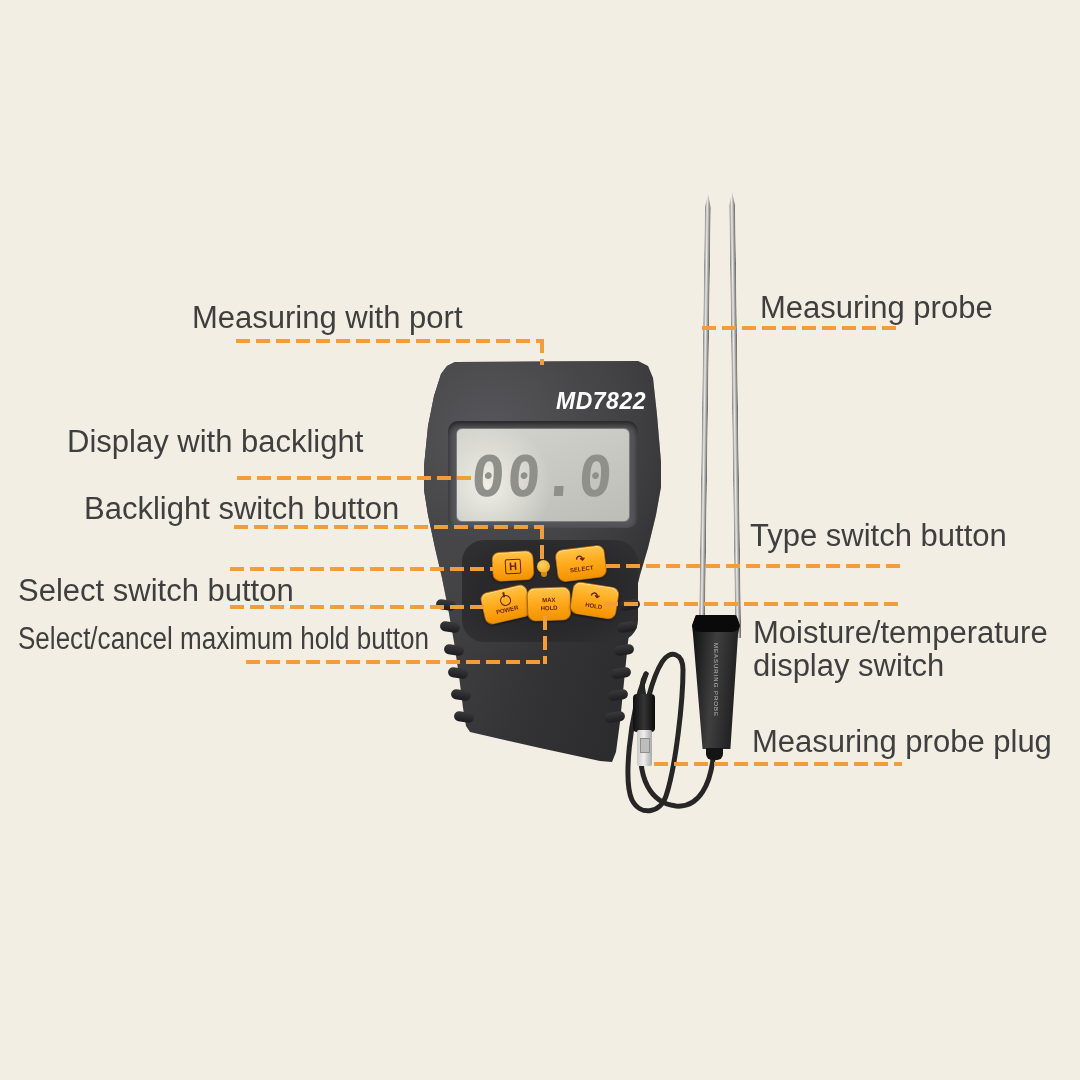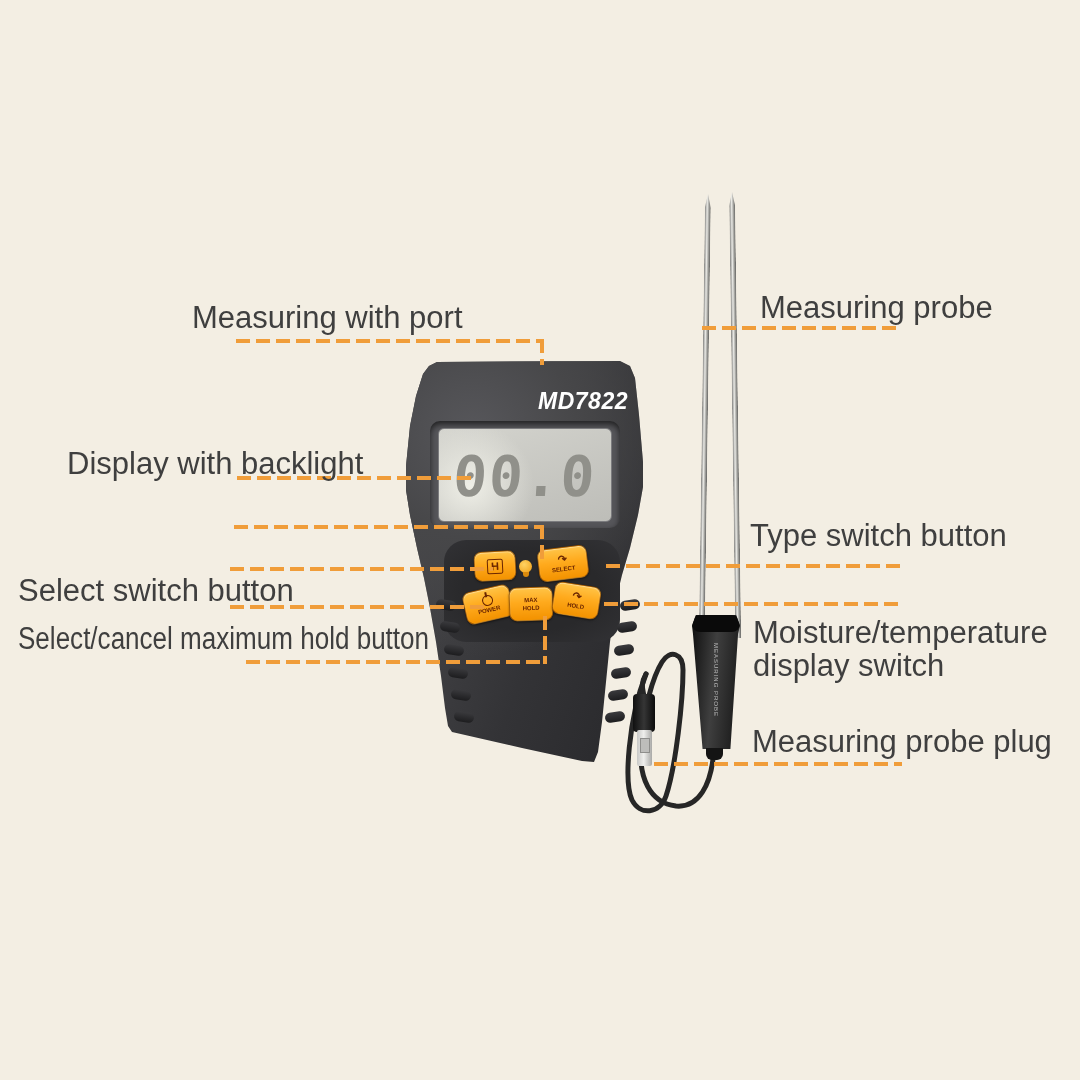--- a/index.html
+++ b/index.html
@@ -12,21 +12,21 @@
   .lbl{position:absolute;font-size:31px;line-height:33px;color:var(--label-text);
        white-space:nowrap;z-index:7;}
   .lbl.wrap{white-space:normal;}
   .cond{transform:scaleX(.84);transform-origin:left top;}
   .dash-h{position:absolute;height:4px;z-index:6;
     background:repeating-linear-gradient(90deg,var(--line) 0 14px,transparent 14px 20px);}
   .dash-v{position:absolute;width:4px;z-index:6;
     background:repeating-linear-gradient(180deg,var(--line) 0 14px,transparent 14px 20px);}
 
   
-  .meter{position:absolute;left:406px;top:360px;width:238px;height:404px;z-index:3;}
+  .meter{position:absolute;left:424px;top:360px;width:238px;height:404px;z-index:3;}
   .meter-body{position:absolute;inset:0;
     background:radial-gradient(circle at 28% 18%,#57575b 0,#474749 28%,rgba(0,0,0,0) 60%),
                linear-gradient(110deg,#4a4a4e 0%,#3e3e41 35%,#333336 60%,#28282b 100%);
     clip-path:polygon(23px 6px,31px 2px,214px 1px,224px 6px,229px 18px,233px 55px,
       237px 102px,237px 127px,232px 155px,224px 188px,216px 215px,209px 244px,
       204px 282px,200px 322px,196px 362px,192px 392px,188px 402px,176px 401px,
       116px 388px,46px 372px,42px 366px,39px 348px,35px 316px,30px 282px,24px 248px,
       18px 218px,11px 188px,4px 155px,0px 130px,0px 106px,4px 66px,10px 36px,17px 14px);}
   .model{position:absolute;left:106px;top:28px;width:116px;color:#fff;
     font-size:23px;font-weight:bold;font-style:italic;letter-spacing:.5px;text-align:right;}
@@ -82,21 +82,22 @@
   .plug-metal::after{content:"";position:absolute;left:3px;top:8px;width:8px;height:13px;
     border:1px solid #8e8e8c;background:#bdbdbb;}
 </style>
 </head>
 <body>
 
 <div class="stage">
 
   <div class="lbl" style="left:192px;top:301px">Measuring with port</div>
   <div class="lbl" style="left:760px;top:291px">Measuring probe</div>
-  <div class="lbl" style="left:67px;top:447px">Display with backlight</div>
+  <div class="lbl" style="left:67px;top:425px">Display with backlight</div>
+  <div class="lbl" style="left:84px;top:492px">Backlight switch button</div>
   <div class="lbl" style="left:18px;top:574px">Select switch button</div>
   <div class="lbl cond" style="left:18px;top:622px">Select/cancel maximum hold button</div>
   <div class="lbl" style="left:750px;top:519px">Type switch button</div>
   <div class="lbl wrap" style="left:753px;top:616px;width:330px">Moisture/temperature display switch</div>
   <div class="lbl" style="left:752px;top:725px">Measuring probe plug</div>
 
   <div class="dash-h" style="left:236px;top:339px;width:308px"></div>
   <div class="dash-v" style="left:540px;top:339px;height:26px"></div>
   <div class="dash-h" style="left:702px;top:326px;width:198px"></div>
   <div class="dash-h" style="left:237px;top:476px;width:235px"></div>

